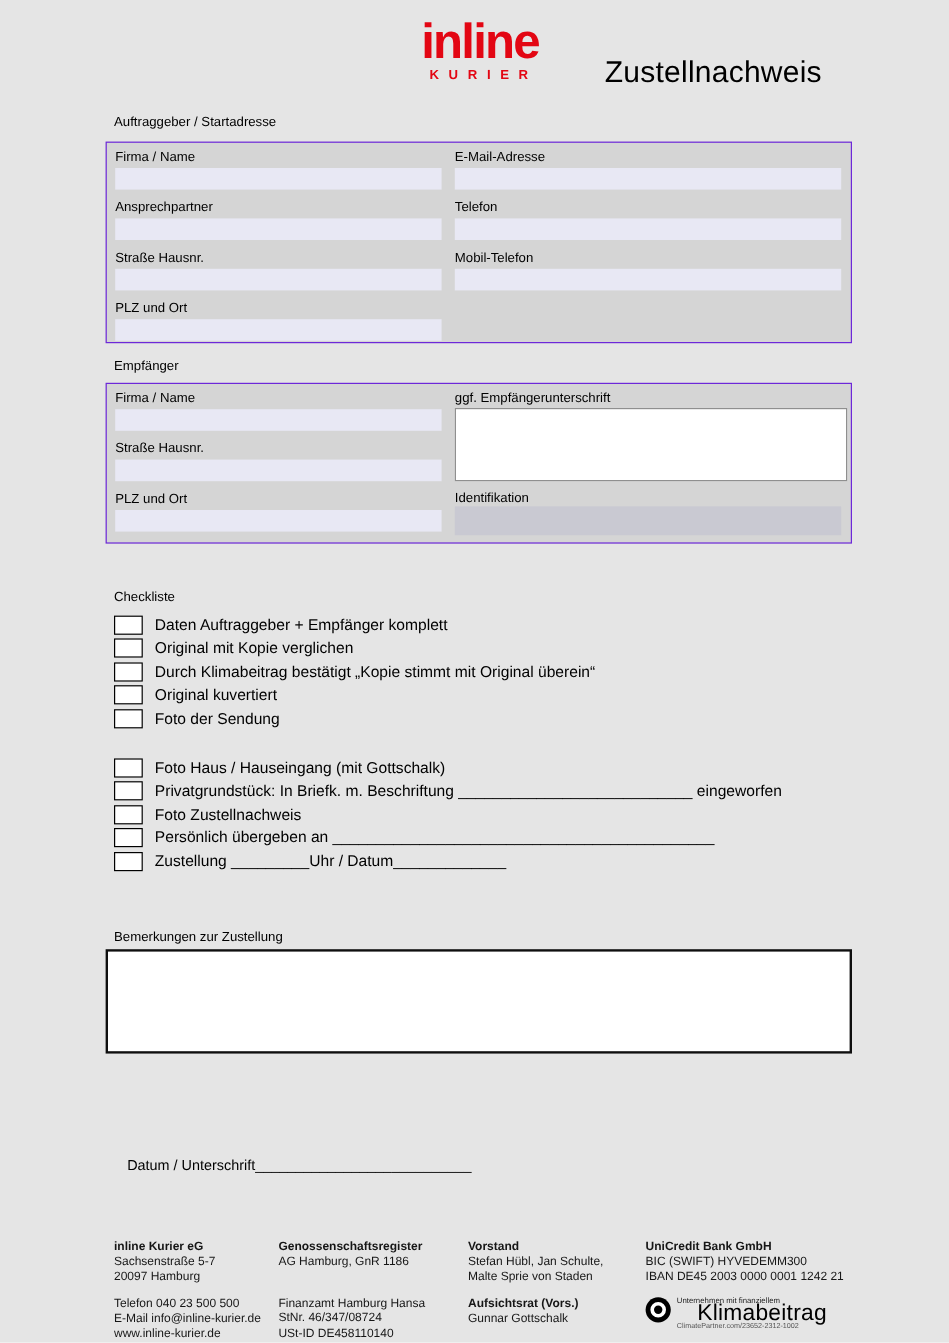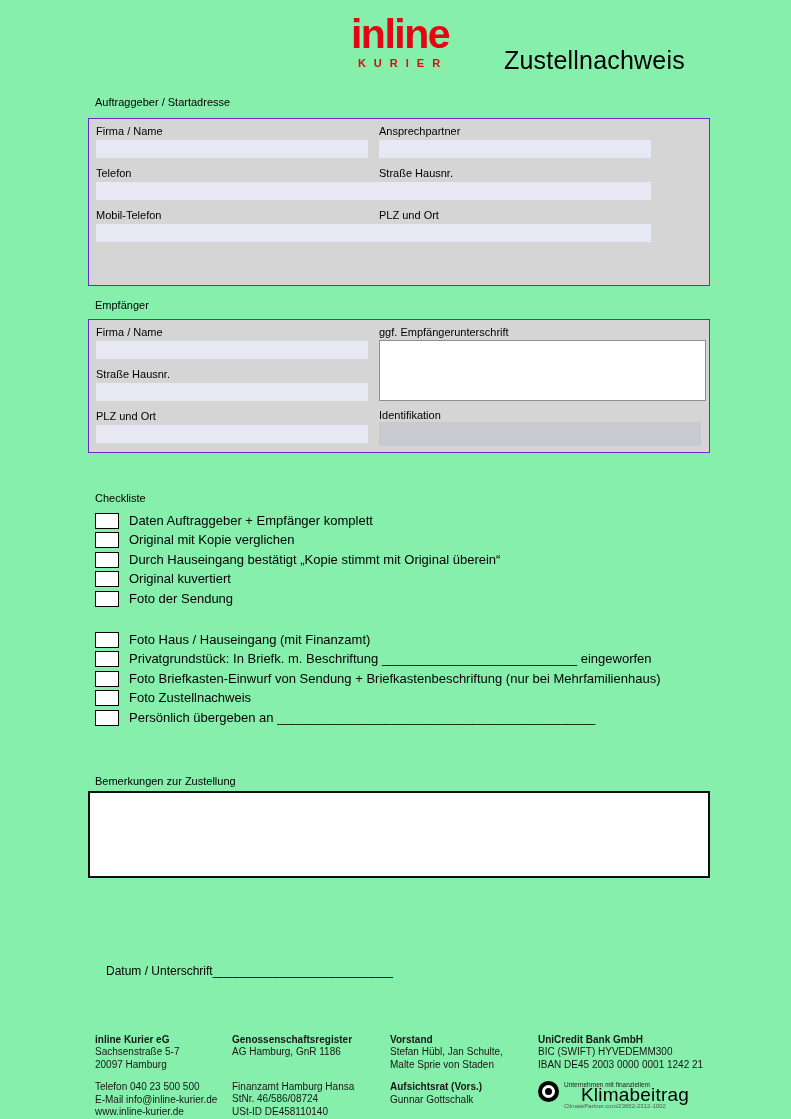--- a/index.html
+++ b/index.html
@@ -4,21 +4,21 @@
 <style>
   :root{
     --brand-red:#e30613;
     --box-gray:#d5d5d5;
     --field-bg:#e8e8f4;
     --ident-bg:#c9c9d2;
   }
   *{margin:0;padding:0;box-sizing:border-box;}
   html,body{background:#ffffff;}
   body{font-family:"Liberation Sans","DejaVu Sans",sans-serif;color:#000;}
-  .page{position:relative;width:791px;height:1119px;background:#86efac;margin:0 auto;overflow:hidden;}
+  .page{position:relative;width:791px;height:1119px;background:#e5e5e5;margin:0 auto;overflow:hidden;}
 
   
   .logo{position:absolute;top:15px;left:345px;width:110px;text-align:center;}
   .logo-main{font-size:41px;font-weight:800;color:var(--brand-red);letter-spacing:-1.5px;line-height:.95;}
   .logo-sub{font-size:11px;font-weight:700;color:var(--brand-red);letter-spacing:8px;margin-top:3px;margin-left:6px;white-space:nowrap;}
   .doc-title{position:absolute;left:504px;top:46px;font-size:25px;font-weight:500;letter-spacing:.2px;}
 
   
   .section-label{position:absolute;font-size:11px;color:#000;}
   .lbl-sender{left:95px;top:96px;}
@@ -89,20 +89,24 @@
   <h1 class="doc-title">Zustellnachweis</h1>
 
   <div class="section-label lbl-sender">Auftraggeber / Startadresse</div>
   <section class="gray-box box-sender">
     <div class="form-grid">
       <div class="fcell">
         <label class="f-label">Firma / Name</label>
         <input type="text" class="f-input inp-l" style="">
       </div>
       <div class="fcell">
+        <label class="f-label">E-Mail-Adresse</label>
+        <input type="text" class="f-input inp-r" style="">
+      </div>
+      <div class="fcell">
         <label class="f-label">Ansprechpartner</label>
         <input type="text" class="f-input inp-l" style="">
       </div>
       <div class="fcell">
         <label class="f-label">Telefon</label>
         <input type="text" class="f-input inp-r" style="">
       </div>
       <div class="fcell">
         <label class="f-label">Straße Hausnr.</label>
         <input type="text" class="f-input inp-l" style="">
@@ -145,51 +149,51 @@
       <div class="check-item">
         <span class="checkbox"></span>
         <span class="check-label">Daten Auftraggeber + Empfänger komplett</span>
       </div>
       <div class="check-item">
         <span class="checkbox"></span>
         <span class="check-label">Original mit Kopie verglichen</span>
       </div>
       <div class="check-item">
         <span class="checkbox"></span>
-        <span class="check-label">Durch Hauseingang bestätigt „Kopie stimmt mit Original überein“</span>
+        <span class="check-label">Durch Klimabeitrag bestätigt „Kopie stimmt mit Original überein“</span>
       </div>
       <div class="check-item">
         <span class="checkbox"></span>
         <span class="check-label">Original kuvertiert</span>
       </div>
       <div class="check-item">
         <span class="checkbox"></span>
         <span class="check-label">Foto der Sendung</span>
       </div>
     </div>
     <div class="check-group group2">
       <div class="check-item">
         <span class="checkbox"></span>
-        <span class="check-label">Foto Haus / Hauseingang (mit Finanzamt)</span>
+        <span class="check-label">Foto Haus / Hauseingang (mit Gottschalk)</span>
       </div>
       <div class="check-item">
         <span class="checkbox"></span>
         <span class="check-label">Privatgrundstück: In Briefk. m. Beschriftung ___________________________ eingeworfen</span>
       </div>
       <div class="check-item">
         <span class="checkbox"></span>
-        <span class="check-label">Foto Briefkasten-Einwurf von Sendung + Briefkastenbeschriftung (nur bei Mehrfamilienhaus)</span>
-      </div>
-      <div class="check-item">
-        <span class="checkbox"></span>
         <span class="check-label">Foto Zustellnachweis</span>
       </div>
       <div class="check-item">
         <span class="checkbox"></span>
         <span class="check-label">Persönlich übergeben an ____________________________________________</span>
+      </div>
+      <div class="check-item">
+        <span class="checkbox"></span>
+        <span class="check-label">Zustellung _________Uhr / Datum_____________</span>
       </div>
     </div>
   </div>
 
   <div class="section-label lbl-remarks">Bemerkungen zur Zustellung</div>
   <textarea class="remarks-box" style=""></textarea>
 
   <div class="text-line date-line">Datum / Unterschrift___________________________</div>
 
   <div class="footer">
@@ -201,21 +205,21 @@
         <div class="fline">Telefon 040 23 500 500</div>
         <div class="fline">E-Mail info@inline-kurier.de</div>
         <div class="fline">www.inline-kurier.de</div>
       </div>
     </div>
     <div class="fcol col2">
       <div class="fline fbold">Genossenschaftsregister</div>
       <div class="fline">AG Hamburg, GnR 1186</div>
       <div class="fgroup">
         <div class="fline">Finanzamt Hamburg Hansa</div>
-        <div class="fline">StNr. 46/586/08724</div>
+        <div class="fline">StNr. 46/347/08724</div>
         <div class="fline">USt-ID DE458110140</div>
       </div>
     </div>
     <div class="fcol col3">
       <div class="fline fbold">Vorstand</div>
       <div class="fline">Stefan Hübl, Jan Schulte,</div>
       <div class="fline">Malte Sprie von Staden</div>
       <div class="fgroup">
         <div class="fline fbold">Aufsichtsrat (Vors.)</div>
         <div class="fline">Gunnar Gottschalk</div>

